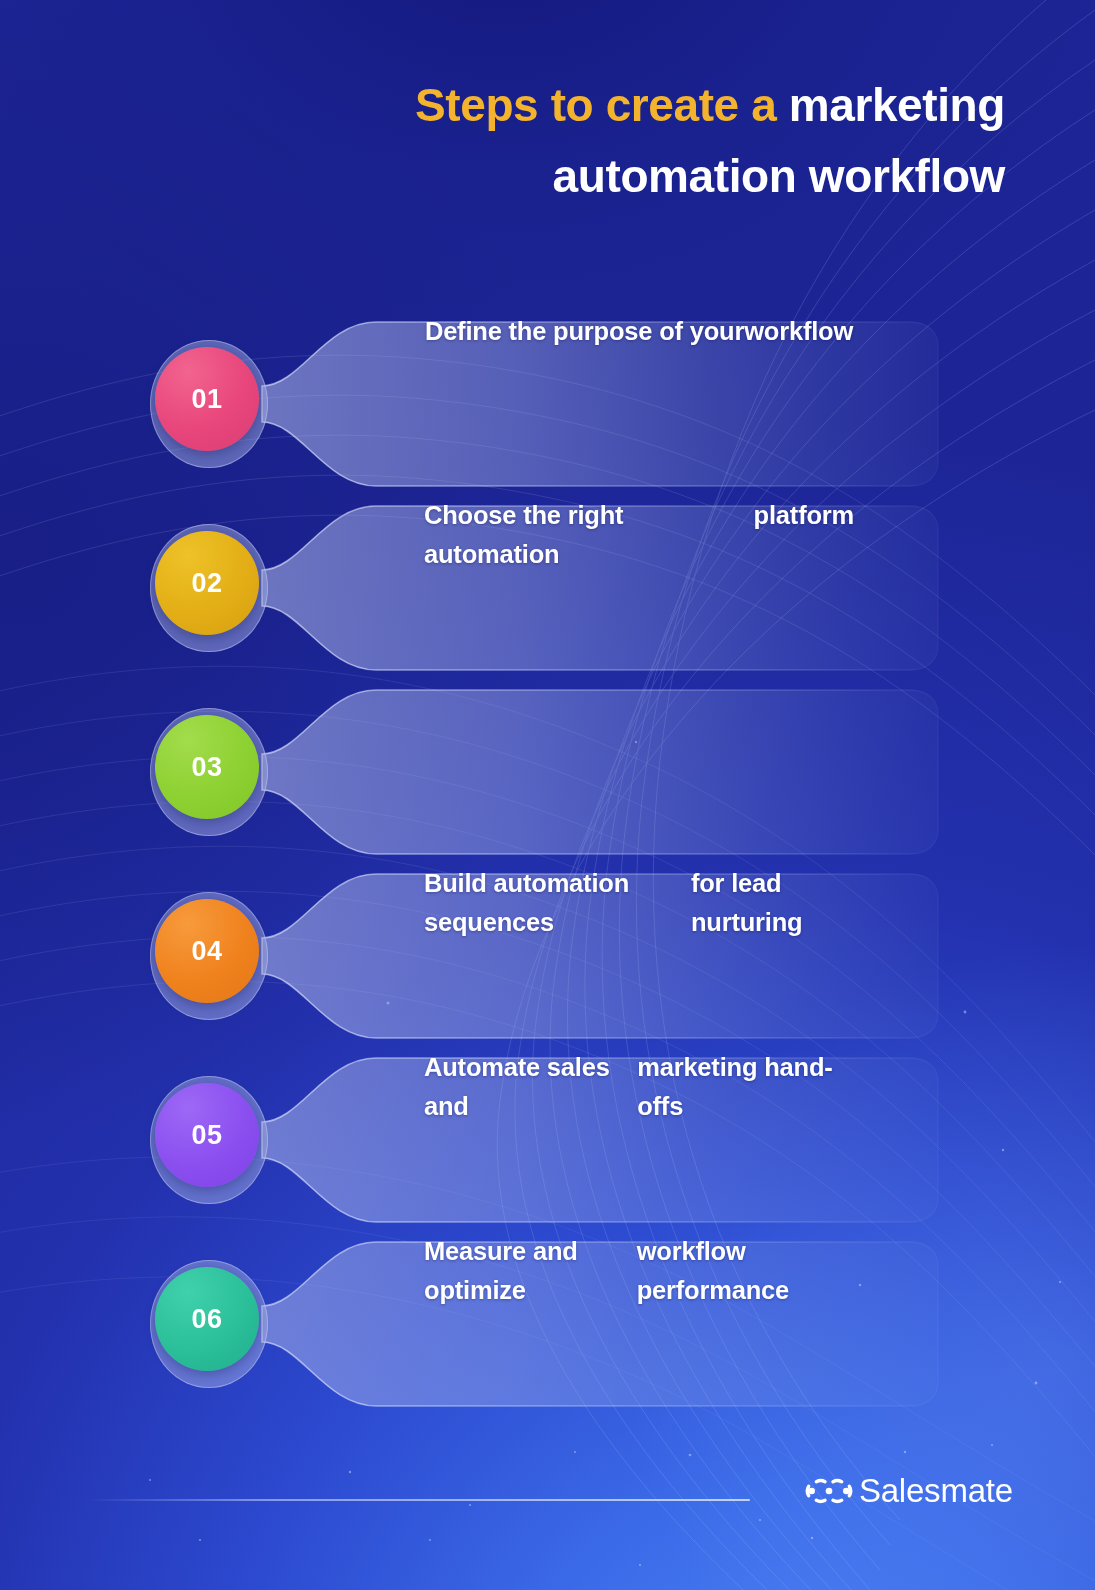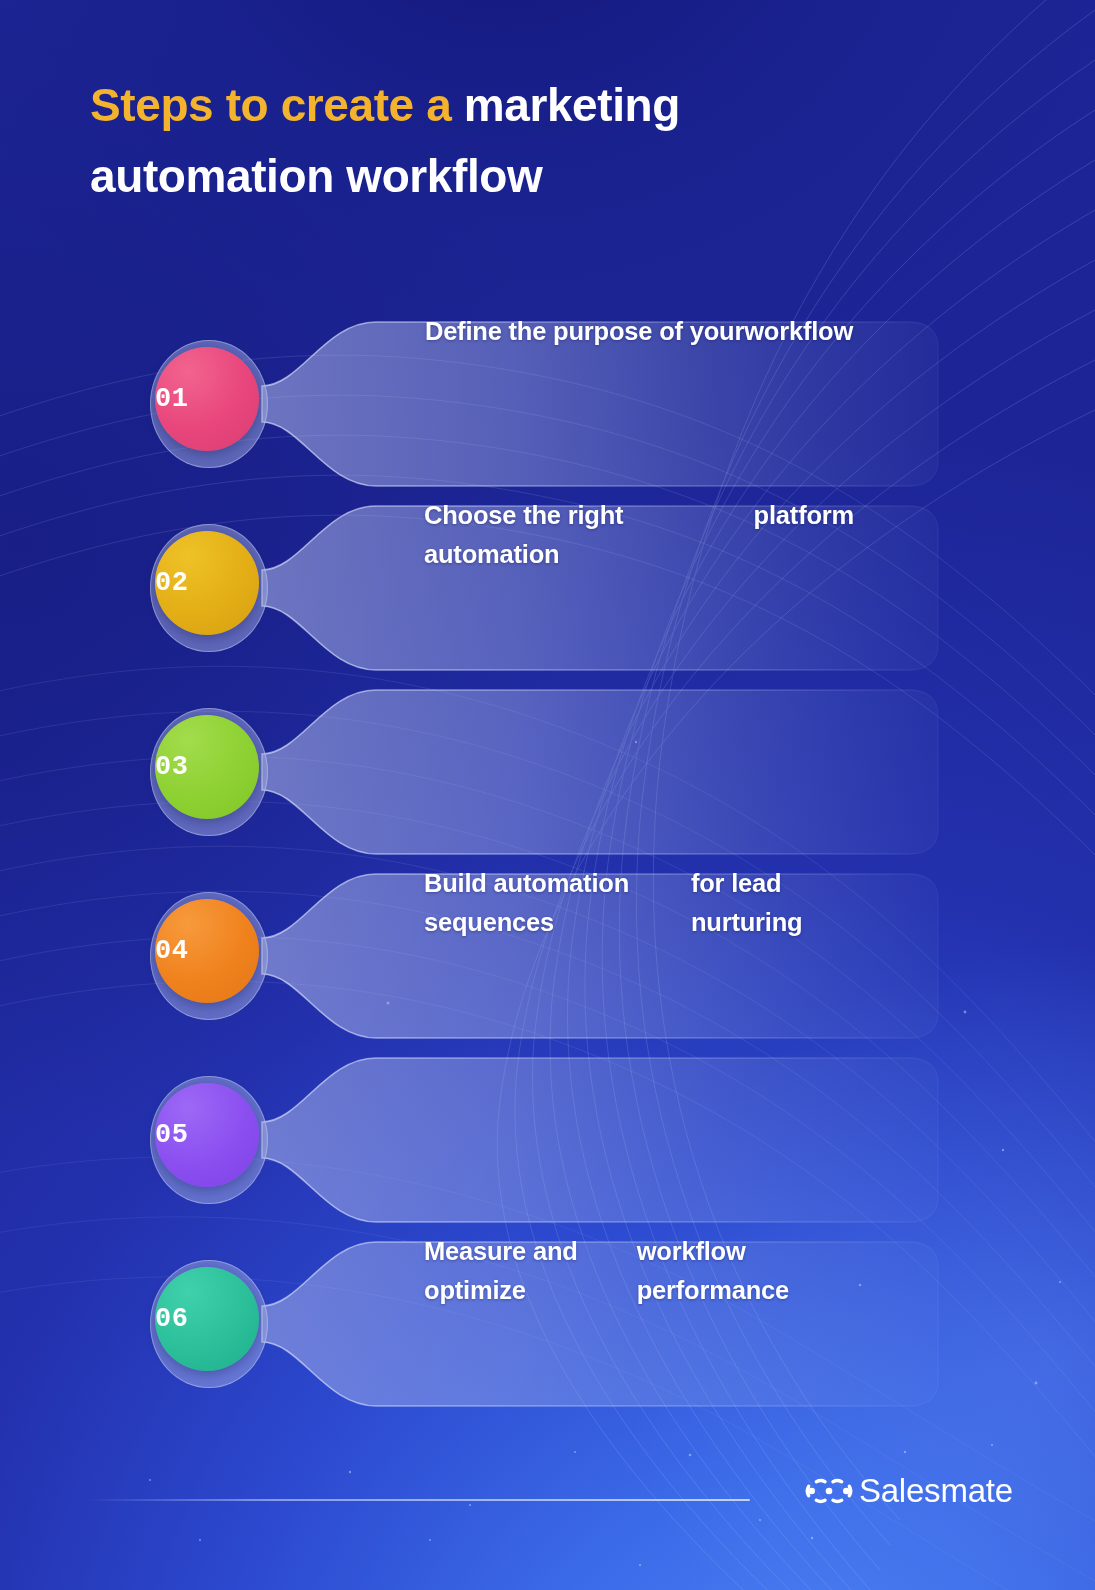--- a/index.html
+++ b/index.html
@@ -40,21 +40,21 @@
       radial-gradient(55% 38% at 96% 86%, rgba(110,158,255,.30) 0%, rgba(110,158,255,0) 70%);
   }
   .bg-arcs { position:absolute; inset:0; }
   .bg-arcs svg { width:100%; height:100%; display:block; }
   .bg-stars { position:absolute; inset:0; }
   .bg-stars svg { width:100%; height:100%; display:block; }
 
   
   .title-wrap {
     position:absolute; top:70px; left:0; width:1095px;
-    text-align:left;
+    text-align:right;
     padding:0 90px;
   }
   .title-line {
     font-size:46px;
     font-weight:bold;
     line-height:1.55;
     letter-spacing:-0.4px;
     color:#ffffff;
     white-space:nowrap;
   }
@@ -84,25 +84,24 @@
     width:118px; height:128px;
     border-radius:50%;
     background:rgba(168,178,232,.48);
     box-shadow:0 0 0 1px rgba(205,212,248,.42) inset;
   }
   .badge {
     position:absolute;
     left:155px; top:35px;
     width:104px; height:104px;
     border-radius:50%;
-    display:flex; align-items:center; 
+    display:flex; align-items:center; justify-content:center;
     font-size:27px; font-weight:bold; color:#ffffff;
     letter-spacing:0.5px;
     box-shadow:0 3px 12px rgba(8,12,60,.30);
-    font-family:Liberation Mono, monospace;
   }
 
   .step-text {
     position:absolute;
     left:424px; top:0;
     width:430px; height:184px;
     display:flex; flex-direction:row; justify-content:center;
     color:#ffffff;
     font-size:25.5px;
     font-weight:bold;
@@ -348,20 +347,24 @@
               <stop offset="100%" stop-color="#d8e0ff" stop-opacity="0.04"></stop>
             </linearGradient>
           </defs>
           <path d="M112 74 C 150 74 175 10 226 10 L 760 10 C 778 10 788 20 788 34 L 788 150 C 788 164 778 174 760 174 L 226 174 C 175 174 150 110 112 110 Z" fill="url(#rg5)" stroke="url(#rs5)" stroke-width="1.6"></path>
         </svg>
       </div>
       <div class="badge-halo"></div>
       <div class="badge" style="background:radial-gradient(120% 120% at 32% 24%, #9d68f6 0%, #8b4ff0 46%, #7a3ee2 100%);">
         <span>05</span>
       </div>
+      <div class="step-text">
+        <span>Automate sales and</span>
+        <span>marketing hand-offs</span>
+      </div>
     </div>
 
     <div class="step">
       <div class="step-ribbon">
         <svg viewBox="0 0 790 184" aria-hidden="true">
           <defs>
             <linearGradient id="rg6" x1="0" y1="0" x2="1" y2="0">
               <stop offset="0%" stop-color="#b9c2ef" stop-opacity="0.48"></stop>
               <stop offset="38%" stop-color="#acb8ec" stop-opacity="0.36"></stop>
               <stop offset="78%" stop-color="#9db0e8" stop-opacity="0.14"></stop>

